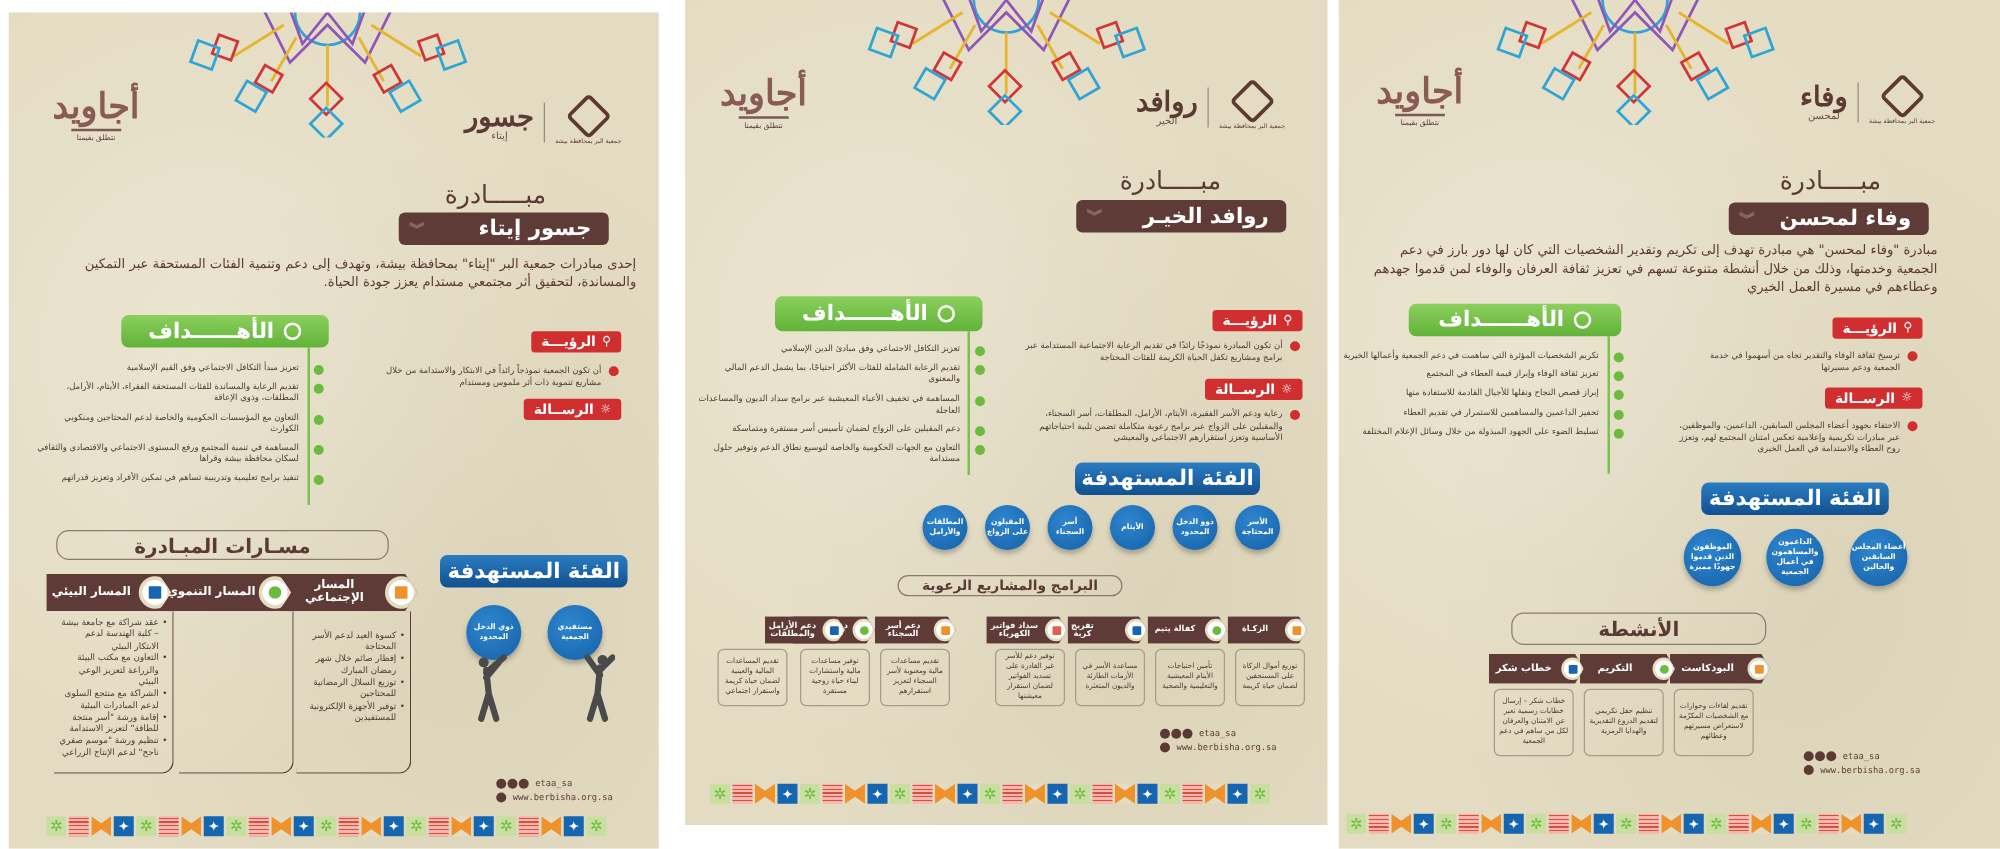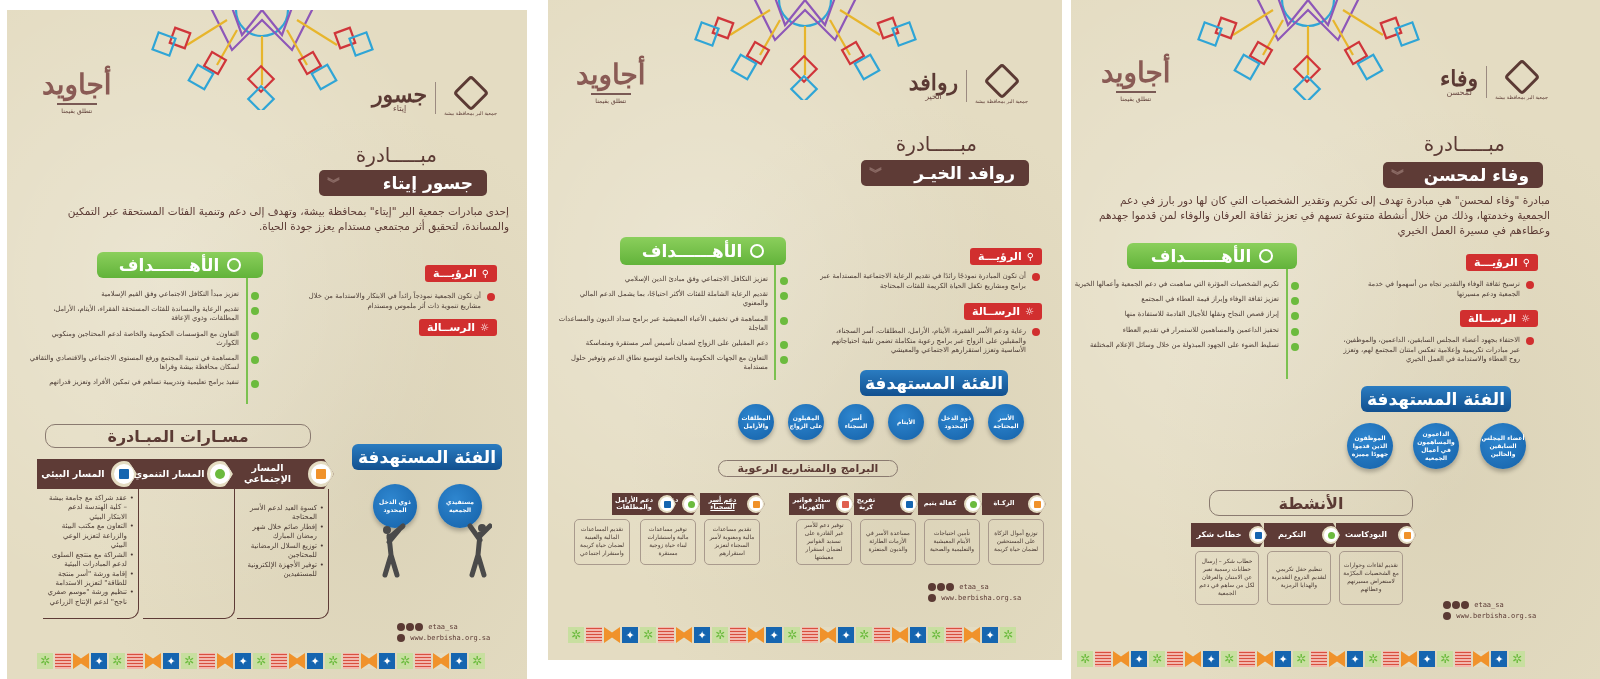--- a/index.html
+++ b/index.html
@@ -379,21 +379,21 @@
         <span class="mini-sq" style="background:#1565b0;"></span>
       </span>
     <span class="lbl">تفريج كربة</span>
   </div>
   <div class="prog-tab" style="left:241px; top:493px; width:65px;">
     <span class="bdg">
         <span class="mini-sq" style="background:#e06050;"></span>
       </span>
     <span class="lbl">سداد فواتير الكهرباء</span>
   </div>
-  <div class="prog-tab" style="left:152px; top:493px; width:65px;text-decoration:underline;">
+  <div class="prog-tab" style="left:152px; top:493px; width:65px;">
     <span class="bdg">
         <span class="mini-sq" style="background:#f0922b;"></span>
       </span>
     <span class="lbl">دعم أسر السجناء</span>
   </div>
   <div class="prog-tab" style="left:86px; top:493px; width:66px;">
     <span class="bdg">
         <span class="mini-sq" style="background:#6cbb3e; border-radius:50%;"></span>
       </span>
     <span class="lbl">دعم المقبلين على الزواج</span>

